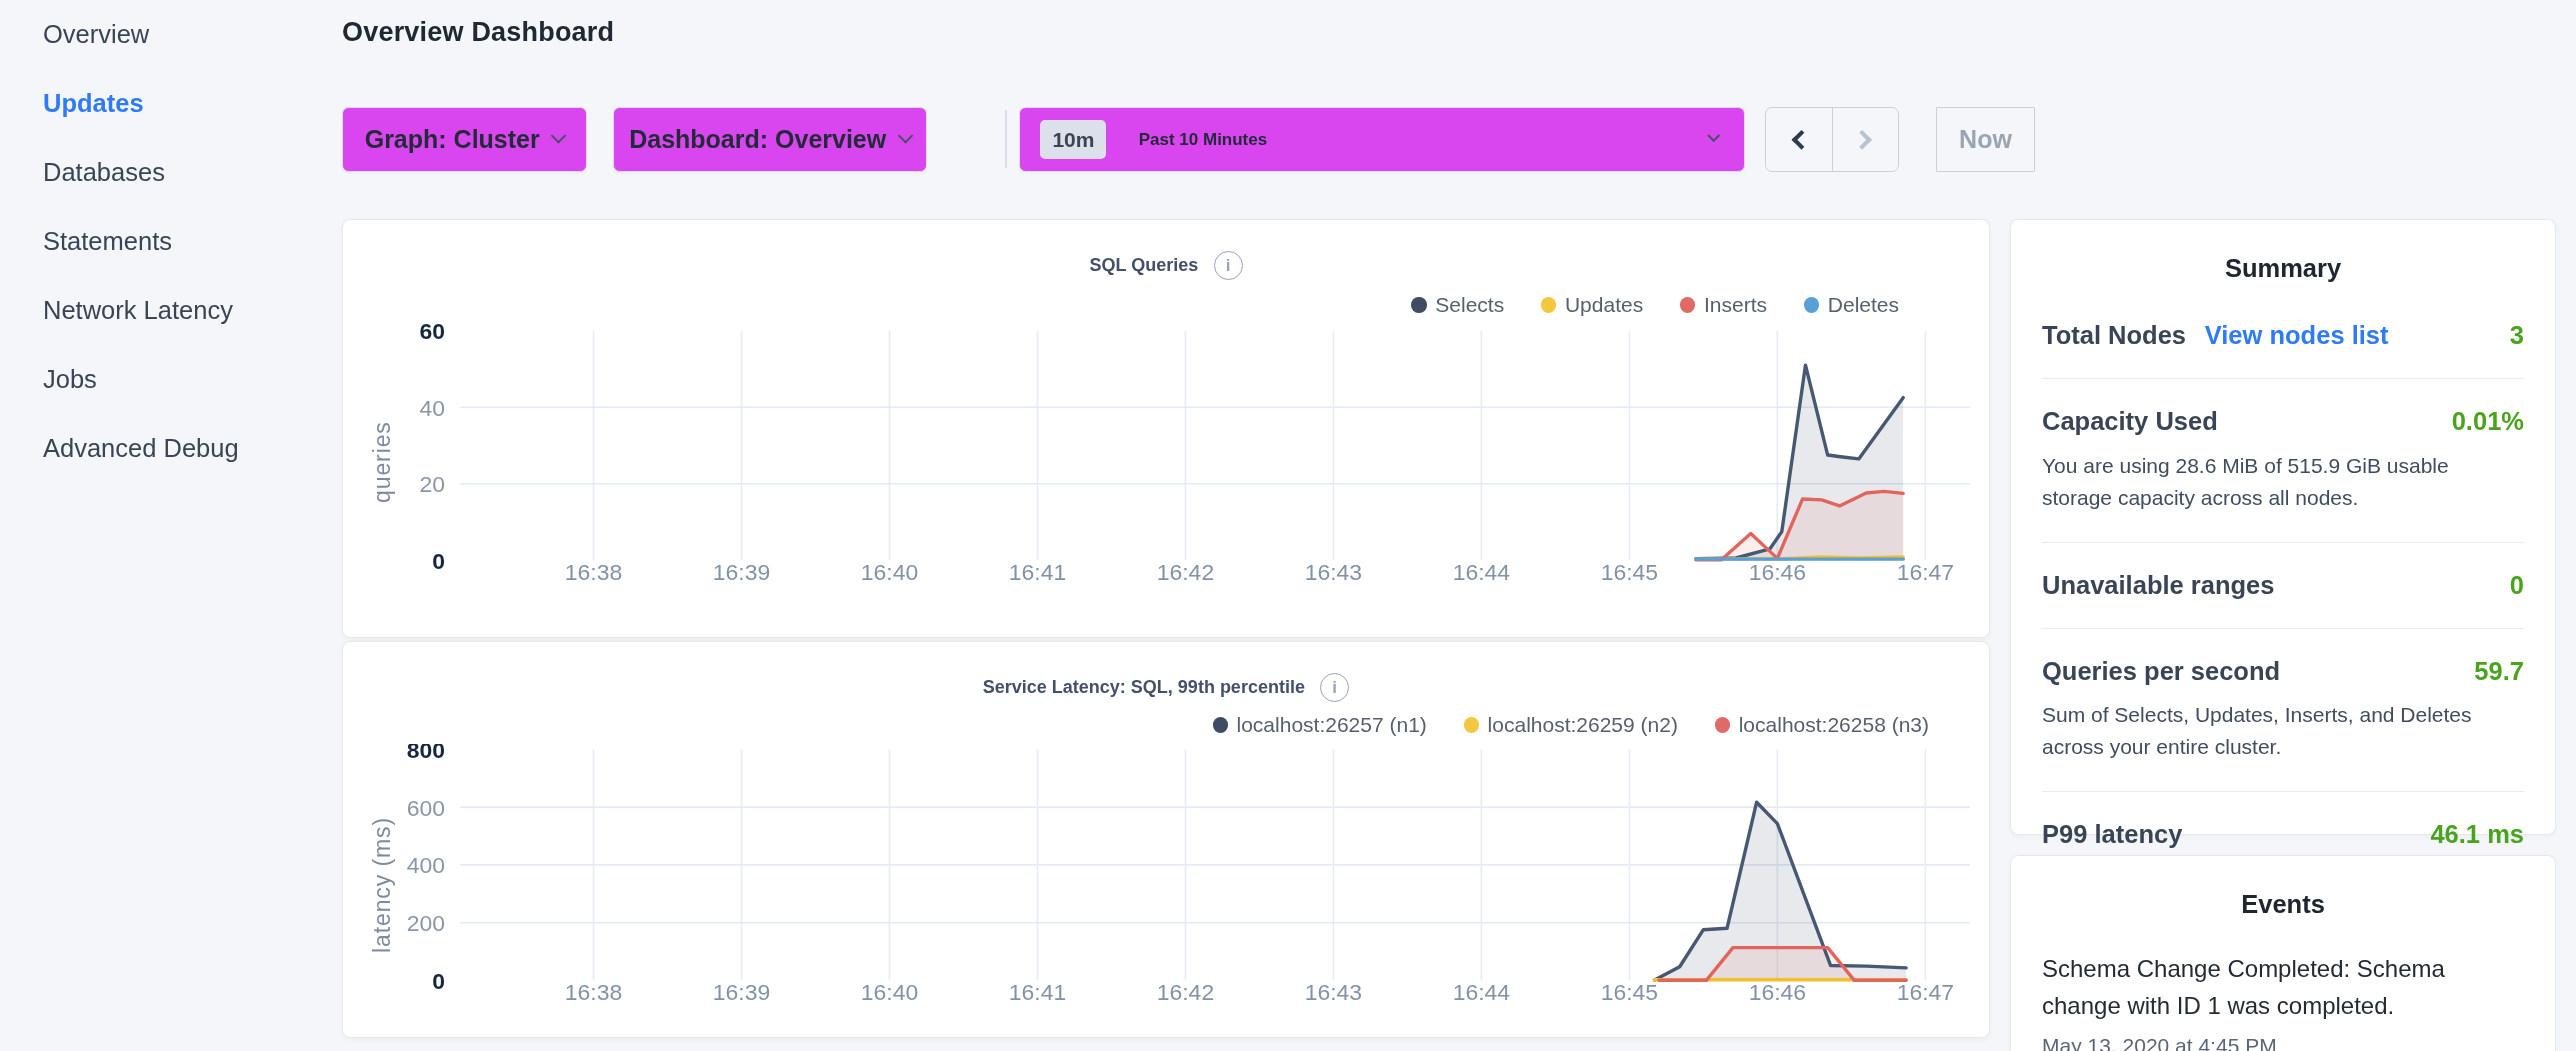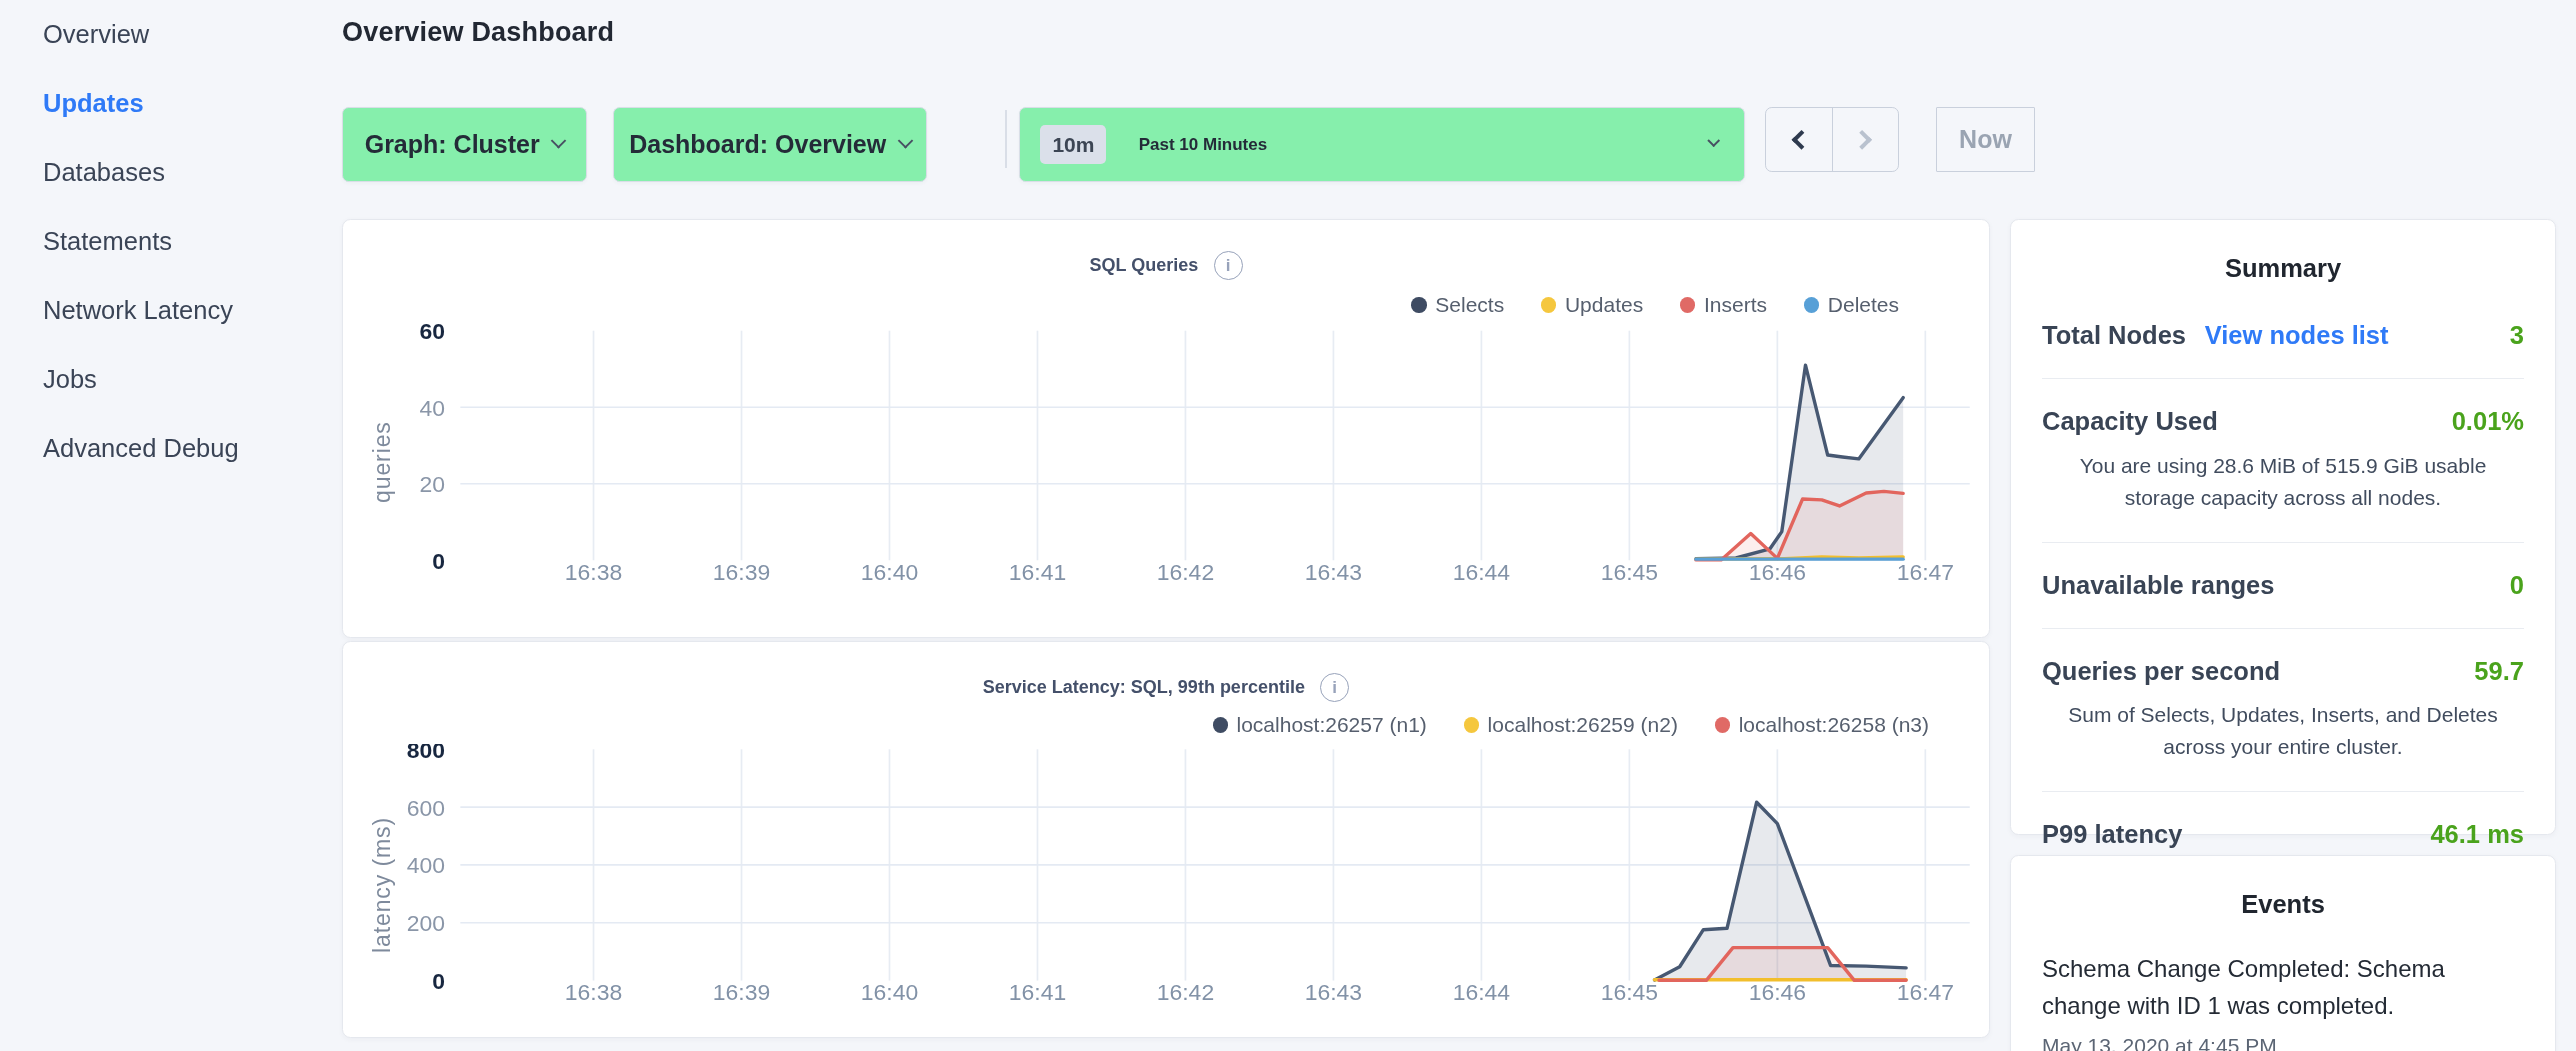--- a/index.html
+++ b/index.html
@@ -10,21 +10,21 @@
   }
   
   .sidebar { position:absolute; left:43px; top:0; width:289px; }
   .side-item { height:69px; line-height:69px; font-size:25.5px; color:#3a4456; cursor:pointer; }
   .side-item.active { color:#2f7af7; font-weight:700; }
   
   .main { position:absolute; left:342px; top:0; width:1648px; }
   .page-title { position:absolute; left:0; top:17px; font-size:27px; font-weight:700; color:#222833; letter-spacing:0.2px; }
   .controls { position:absolute; left:0; top:107px; height:65px; width:1701px; }
   .ctrl-box {
-    position:absolute; top:0; height:75px; background:#86efac; border:1.7px solid #d9dee7;
+    position:absolute; top:0; height:65px; background:#d946ef; border:1.7px solid #d9dee7;
     border-radius:6.8px; display:flex; align-items:center; justify-content:center;
     gap:13.6px; font-size:25px; font-weight:700; color:#242b38; cursor:pointer;
     box-shadow:0 1.7px 3.4px rgba(40,50,70,0.03);
   }
   .chev-down { width:11px; height:11px; border-right:2.6px solid #475062; border-bottom:2.6px solid #475062; transform:rotate(45deg) translate(-2.6px,-2.6px); }
   .vdivider { position:absolute; left:663px; top:3.4px; height:58px; width:1.7px; background:#d9dee7; }
   .time-box { left:677px; width:726px; justify-content:flex-start; padding:0 25.5px 0 20.4px; }
   .time-badge { background:#dbe0ea; border-radius:5.1px; padding:7.7px 12px; font-size:21px; font-weight:700; color:#3c4554; }
   .time-label { font-size:17px; font-weight:700; color:#242b38; }
   .time-box .chev-down { margin-left:auto; width:9.4px; height:9.4px; border-right-width:2.6px; border-bottom-width:2.6px; }
@@ -55,21 +55,21 @@
     writing-mode:vertical-rl; transform:rotate(180deg);
     display:flex; align-items:center; justify-content:center;
     font-size:23px; color:#7e8a9c; letter-spacing:0.9px;
   }
   .chart-svg { position:absolute; left:0; top:102px; }
   svg text { font-family:"Liberation Sans", sans-serif; }
   
   .summary-card { left:2010px; top:219px; width:546px; height:616px; }
   .events-card  { left:2010px; top:855px; width:546px; height:391px; }
   .panel-title { text-align:center; padding-top:34px; font-size:25.5px; font-weight:700; color:#20262f; }
-  .panel-body { padding:10.2px 31px 0 31px;text-align:center; }
+  .panel-body { padding:10.2px 31px 0 31px; }
   .srow { padding:28px 0; border-bottom:1.7px solid #e9ecf1; }
   .srow:last-child { border-bottom:none; }
   .srow-main { display:flex; align-items:baseline; }
   .slabel { font-size:25.5px; font-weight:700; color:#394455; }
   .slink { font-size:25.5px; font-weight:600; color:#2f7af7; margin-left:18.7px; cursor:pointer; text-decoration:none; }
   .svalue { margin-left:auto; font-size:25.5px; font-weight:700; color:#4aa31c; }
   .sdesc { margin-top:13.6px; font-size:21px; line-height:32px; color:#414c5e; }
   .event-item { padding:31px 31px 0 31px; }
   .event-text { font-size:24px; line-height:37px; color:#242b35; max-width:408px; }
   .event-time { margin-top:10.2px; font-size:21px; color:#5b6574; }

